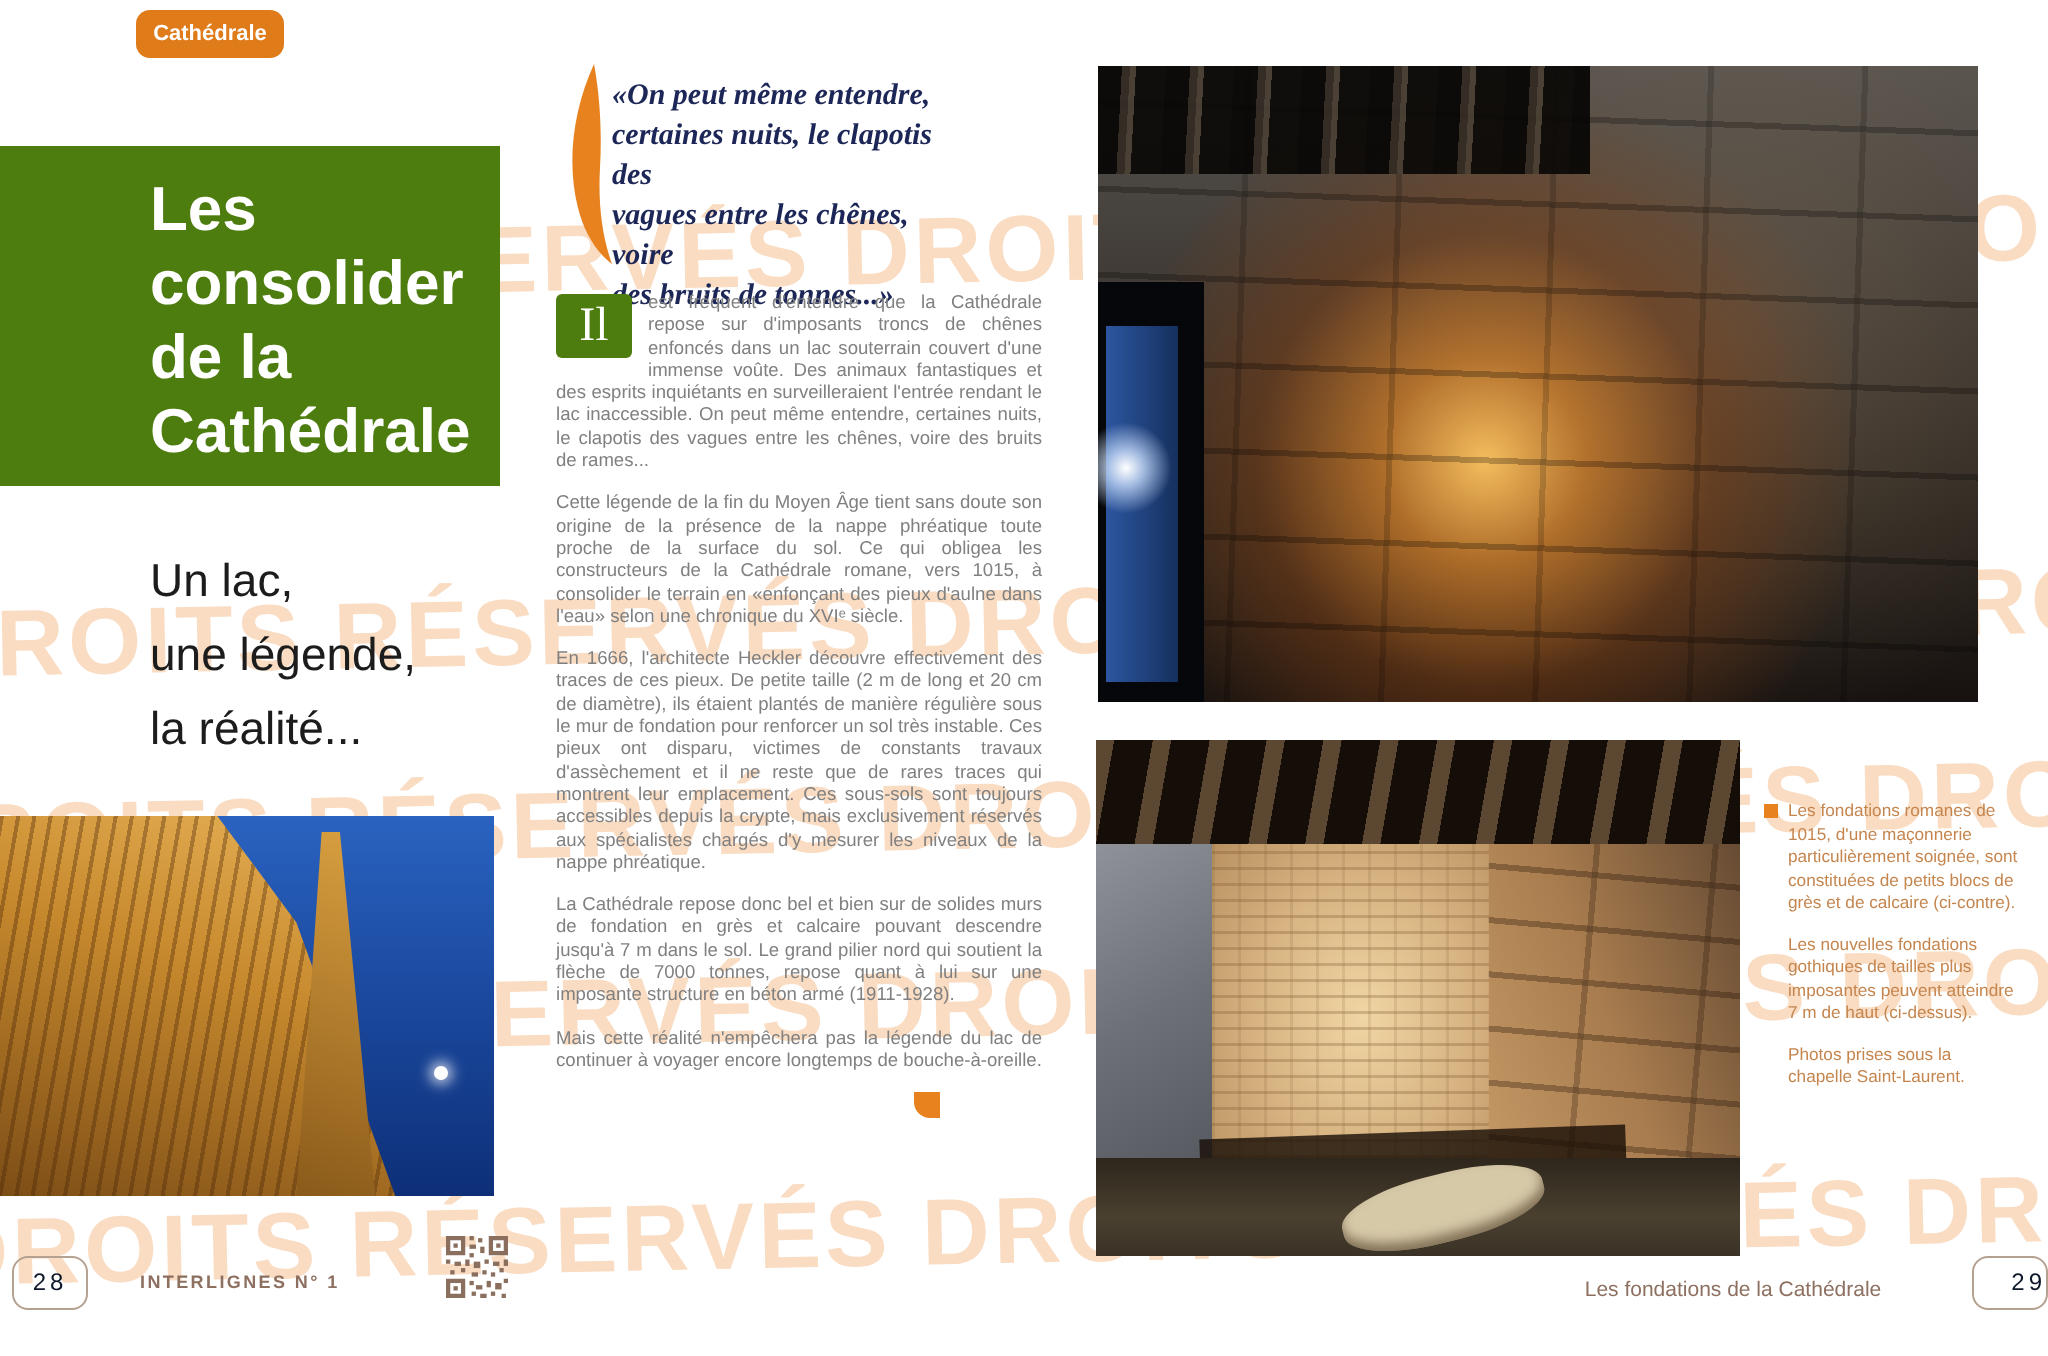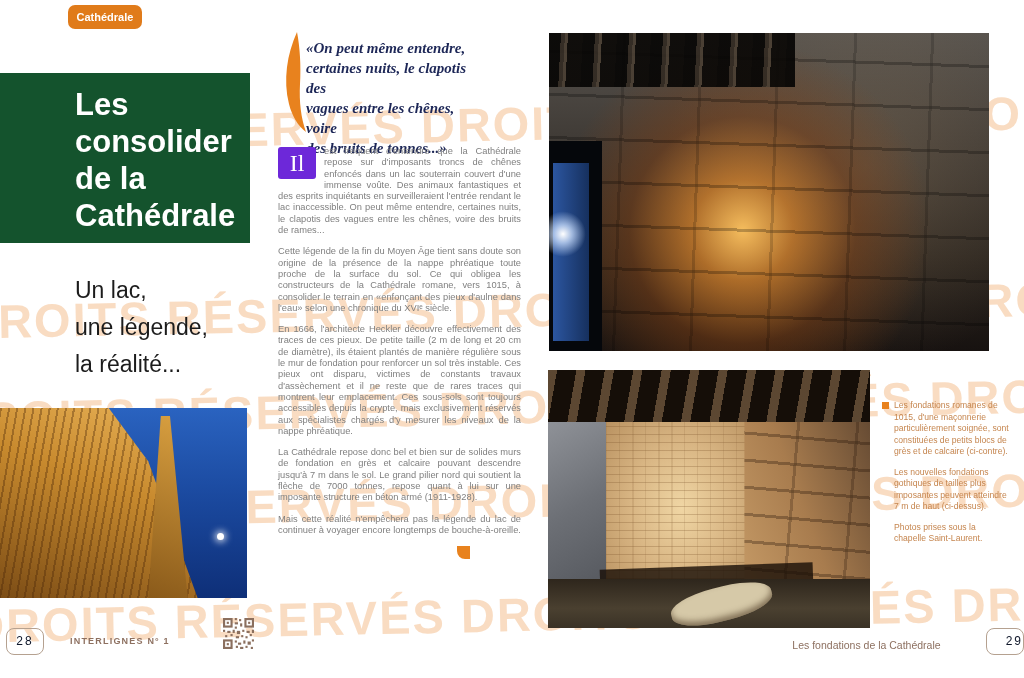--- a/index.html
+++ b/index.html
@@ -11,21 +11,21 @@
       letter-spacing:2px;color:rgba(236,138,52,0.30);transform:rotate(-1.2deg);z-index:1;}
   .wm.r1{top:94px;margin-left:-70px;}
   .wm.r2{top:280px;margin-left:-38px;}
   .wm.r3{top:377px;margin-left:-52px;}
   .wm.r4{top:471px;margin-left:-62px;}
   .wm.r5{top:584px;margin-left:-30px;}
   
   .tag{position:absolute;left:68px;top:5px;width:74px;height:24px;background:#e07b1a;
        border-radius:7px;color:#fff;font-size:11px;font-weight:bold;line-height:24px;
        text-align:center;z-index:3;}
-  .title-box{position:absolute;left:0;top:73px;width:250px;height:170px;background:#14532d;
+  .title-box{position:absolute;left:0;top:73px;width:250px;height:170px;background:#4d7c0f;
        z-index:3;padding:0;}
   .title-box .tl{position:relative;margin-left:75px;color:#fff;font-weight:bold;
        font-size:31px;line-height:37px;}
   .title-box .tl:first-child{margin-top:13px;}
   .subtitle{position:absolute;left:75px;top:272px;z-index:3;color:#1c1c1c;
        font-size:23px;line-height:37px;font-weight:400;}
   
   .photo-cathedral{position:absolute;left:0;top:408px;width:247px;height:190px;z-index:3;
        overflow:hidden;background:linear-gradient(180deg,#2a63c0 0%,#1b4aa0 45%,#0e2f78 100%);}
   .facade{position:absolute;inset:0;
@@ -40,21 +40,21 @@
        background:#fff;box-shadow:0 0 7px 2px rgba(255,255,255,0.8);}
   
   .quote-mark{position:absolute;left:283px;top:32px;z-index:3;}
   .quote{position:absolute;left:306px;top:38px;width:180px;z-index:3;color:#1d2757;
        font-family:"Liberation Serif",serif;font-style:italic;font-weight:600;
        font-size:15px;line-height:20px;}
   
   .article{position:absolute;left:278px;top:146px;width:243px;z-index:3;color:#808080;
        font-size:9.3px;line-height:11.3px;text-align:justify;}
   .article p{margin:0 0 10px 0;}
-  .dropcap{float:left;width:38px;height:32px;margin:1px 8px 2px 0;background:#6d28d9;
+  .dropcap{float:left;width:38px;height:32px;margin:1px 8px 2px 0;background:#4d7c0f;
        border-radius:3px;color:#fff;font-family:"Liberation Serif",serif;
        font-size:24px;line-height:32px;text-align:center;}
   .endmark{width:13px;height:13px;background:#e8821e;border-radius:0 0 0 8px;
        margin-left:179px;margin-top:2px;}
   
   .photo-top{position:absolute;left:549px;top:33px;width:440px;height:318px;z-index:3;
        overflow:hidden;
        background:
         radial-gradient(circle at 44% 62%, rgba(255,196,96,0.95) 0%, rgba(216,132,44,0.75) 16%, rgba(130,66,22,0.5) 36%, rgba(0,0,0,0) 60%),
         radial-gradient(circle at 72% 42%, rgba(150,125,95,0.35) 0%, rgba(0,0,0,0) 55%),

